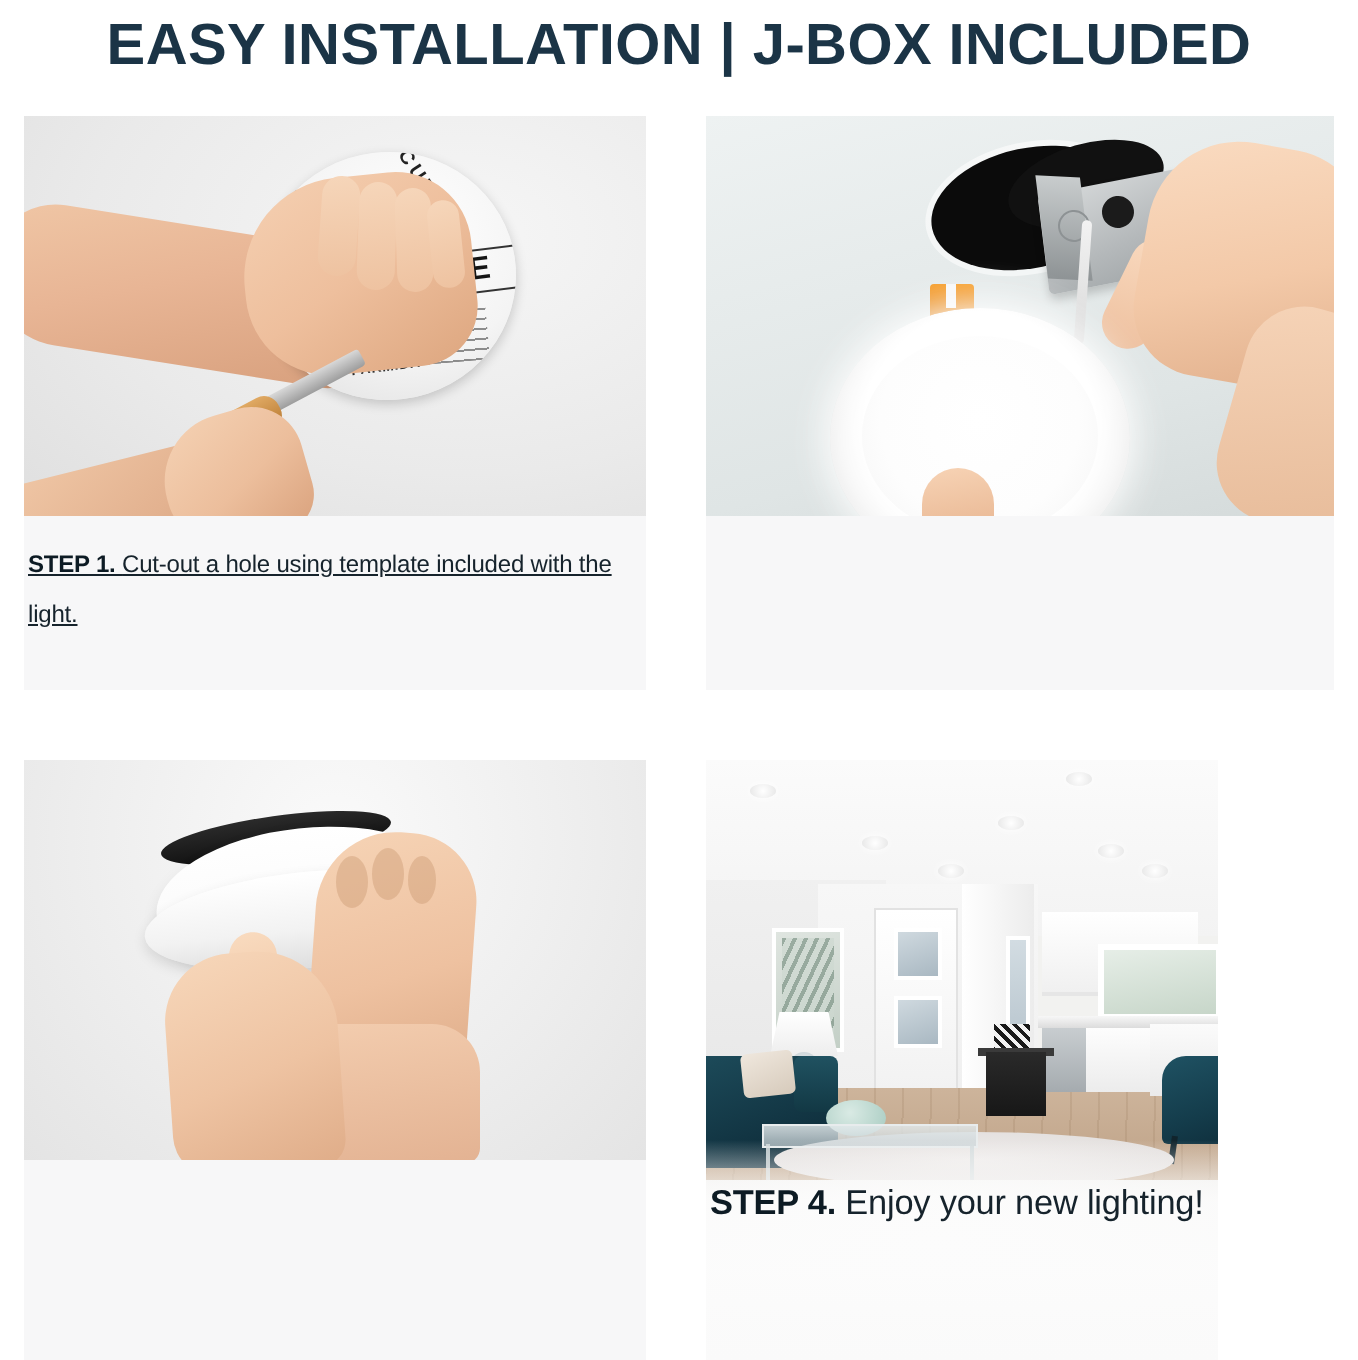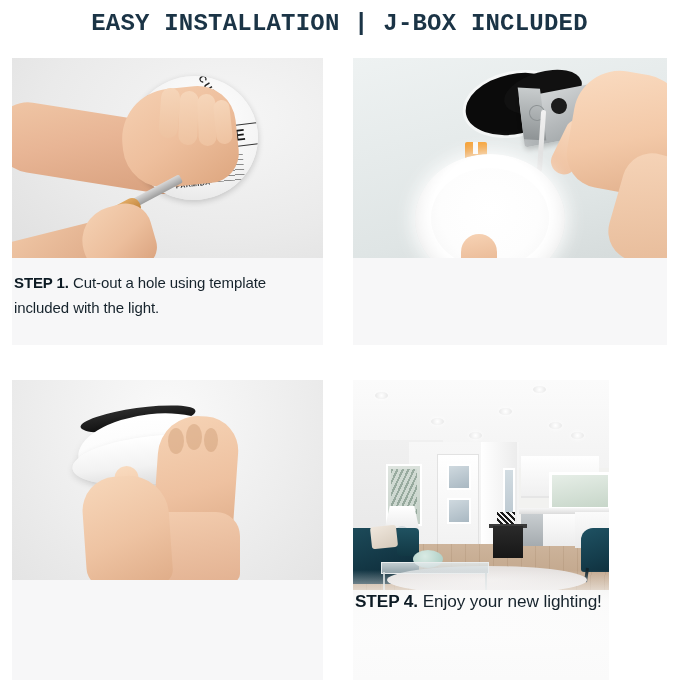--- a/index.html
+++ b/index.html
@@ -23,26 +23,26 @@
   .header {
     position: absolute;
     left: 0; top: 0;
     width: 679px;
     height: 46px;
     display: flex;
     align-items: center;
     justify-content: center;
   }
   .header-title {
-    font-size: 24px;
+    font-size: 29px;
     font-weight: 700;
     letter-spacing: 0.2px;
     color: #1b3446;
     white-space: nowrap;
-    font-family: Liberation Mono, monospace;
+    font-family: Liberation Sans, sans-serif;
   }
 
   
   .grid {
     position: absolute;
     left: 12px;
     top: 58px;
     width: 655px;
     height: 622px;
   }
@@ -61,24 +61,25 @@
     position: relative;
     width: 100%;
     height: 200px;
     overflow: hidden;
     background: #e9ecec;
   }
   .card-4 .photo { height: 300px; }
 
   .caption {
     padding: 12px 2px 10px 2px;
-    font-size: 15px;
+    font-size: 12px;
     line-height: 25px;
     color: #16232c;
     letter-spacing: -0.1px;
+    text-decoration: underline;
   }
   .caption b { font-weight: 700; color: #0d1b24; }
 
   .caption-overlay {
     position: absolute;
     left: 0;
     bottom: 66px;
     width: 100%;
     padding: 0 2px;
     font-size: 17.2px;

